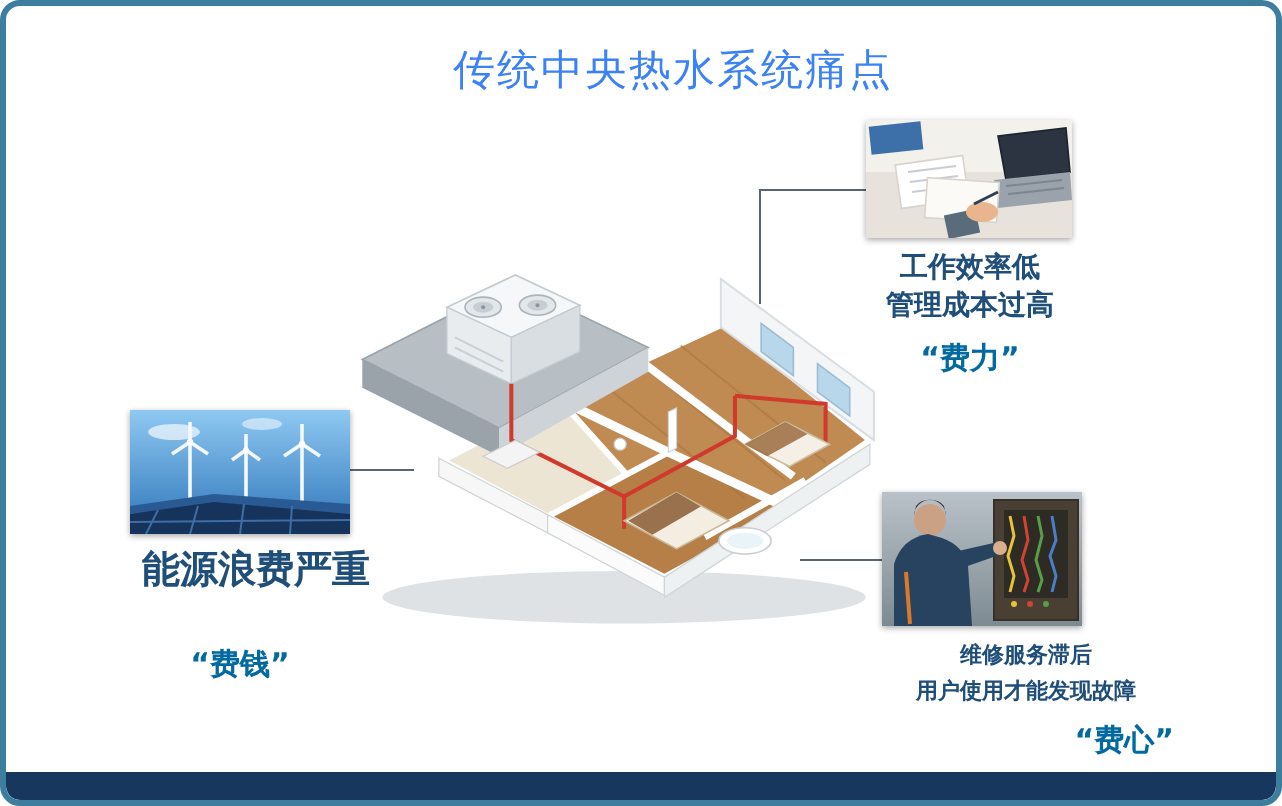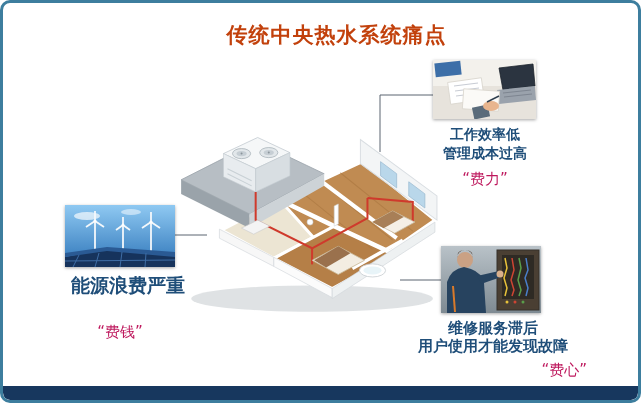--- a/index.html
+++ b/index.html
@@ -9,41 +9,41 @@
     box-sizing:border-box;
     background:#ffffff;
     border:3px solid #3d7e9e;
     border-radius:10px;
     overflow:hidden;
     font-family:"DejaVu Sans","Liberation Sans",sans-serif;
   }
   .title{
     position:absolute;top:18px;left:0;right:0;
     text-align:center;
-    font-size:21px;font-weight:bold;
-    color:#c2410c;letter-spacing:1px;padding-left:32px;
+    font-size:21px;font-weight:normal;
+    color:#3b82f6;letter-spacing:1px;padding-left:32px;
   }
   .connectors{position:absolute;left:0;top:0;width:641px;height:403px;pointer-events:none;}
   .house{position:absolute;left:158px;top:98px;width:282px;height:217px;}
   .photo{position:absolute;overflow:hidden;box-shadow:0 1px 3px rgba(0,0,0,.35);}
   .photo svg{display:block;}
   .photo.energy{left:62px;top:202px;width:110px;height:62px;}
   .photo.mgmt{left:430px;top:57px;width:103px;height:59px;}
   .photo.repair{left:438px;top:243px;width:100px;height:67px;}
   .cap{
     position:absolute;text-align:center;
     color:#1f4e79;font-weight:bold;
   }
   .cap div{white-space:nowrap;}
   .cap.energy-cap{left:36px;top:273px;width:178px;font-size:19px;line-height:19px;}
   .cap.mgmt-cap{left:406px;top:122px;width:152px;font-size:14px;line-height:19px;}
-  .cap.repair-cap{left:396px;top:316px;width:188px;font-size:15px;line-height:18px;}
+  .cap.repair-cap{left:416px;top:316px;width:188px;font-size:11px;line-height:18px;}
   .tag{
     position:absolute;text-align:center;
-    color:#be185d;font-weight:normal;font-size:15px;
+    color:#0369a1;font-weight:bold;font-size:15px;
   }
   .tag.energy-tag{left:28px;top:320px;width:178px;}
   .tag.mgmt-tag{left:406px;top:167px;width:152px;}
   .tag.repair-tag{left:396px;top:358px;width:188px;text-align:right;}
   .footer{
     position:absolute;left:0;right:0;bottom:0;height:14px;
     background:#17375e;border-radius:0 0 7px 7px;
   }
 </style>
 </head>

